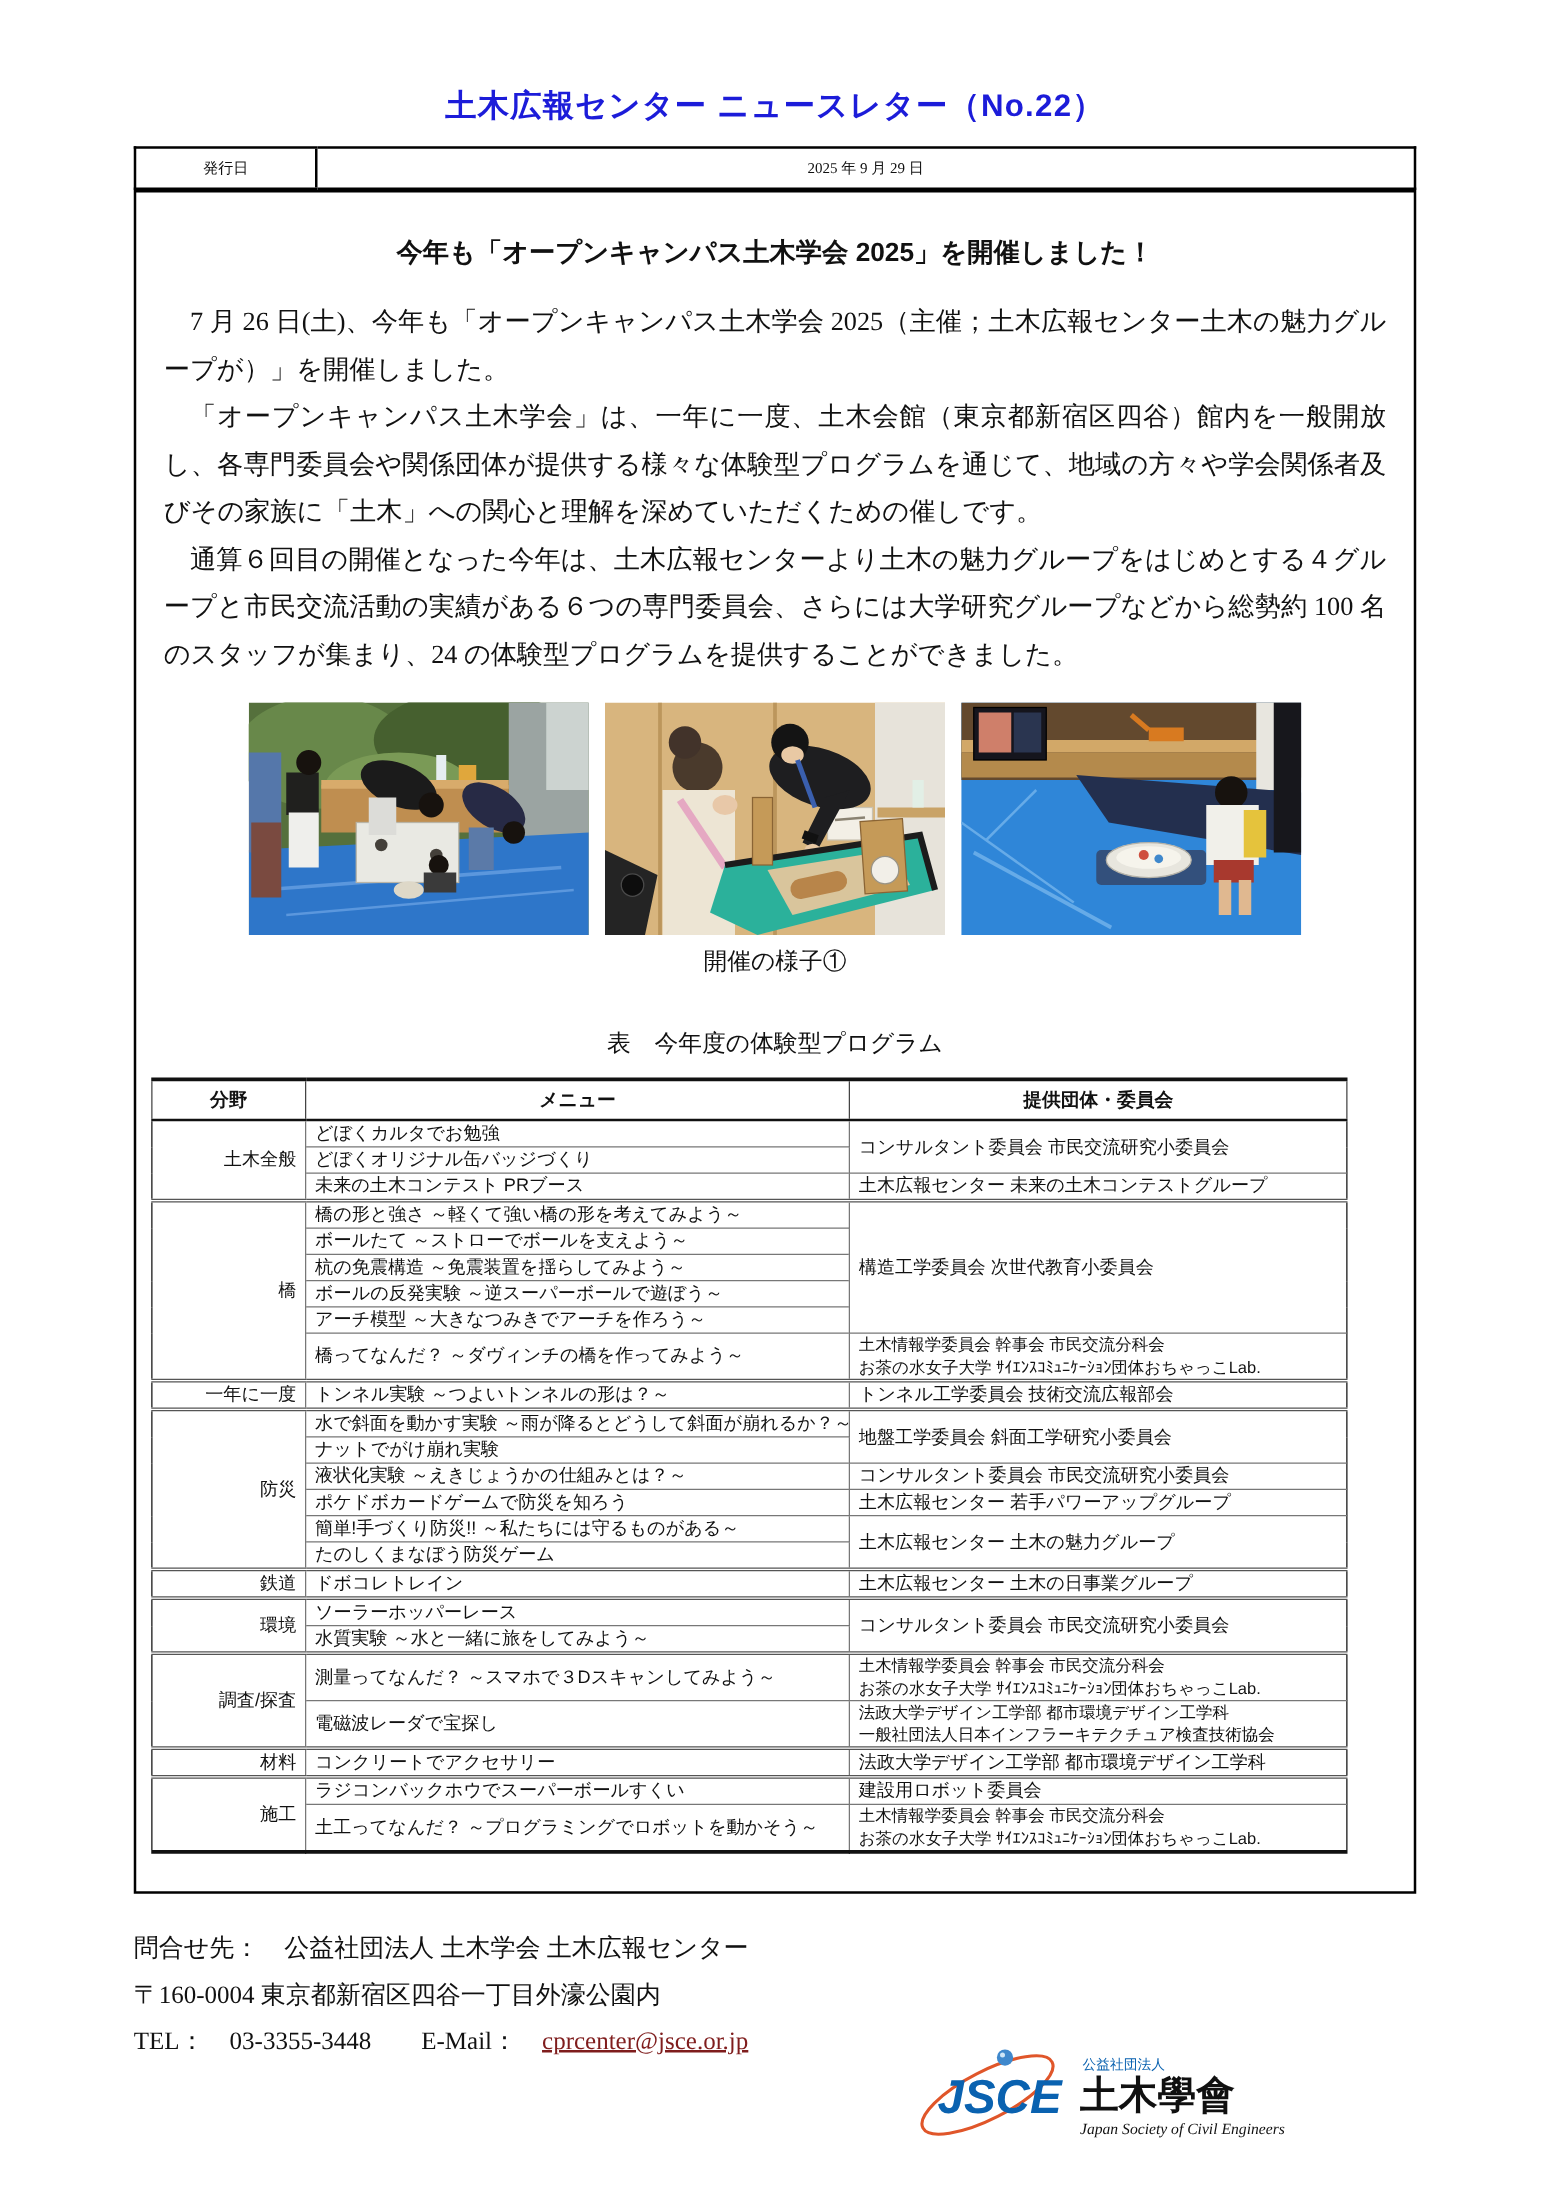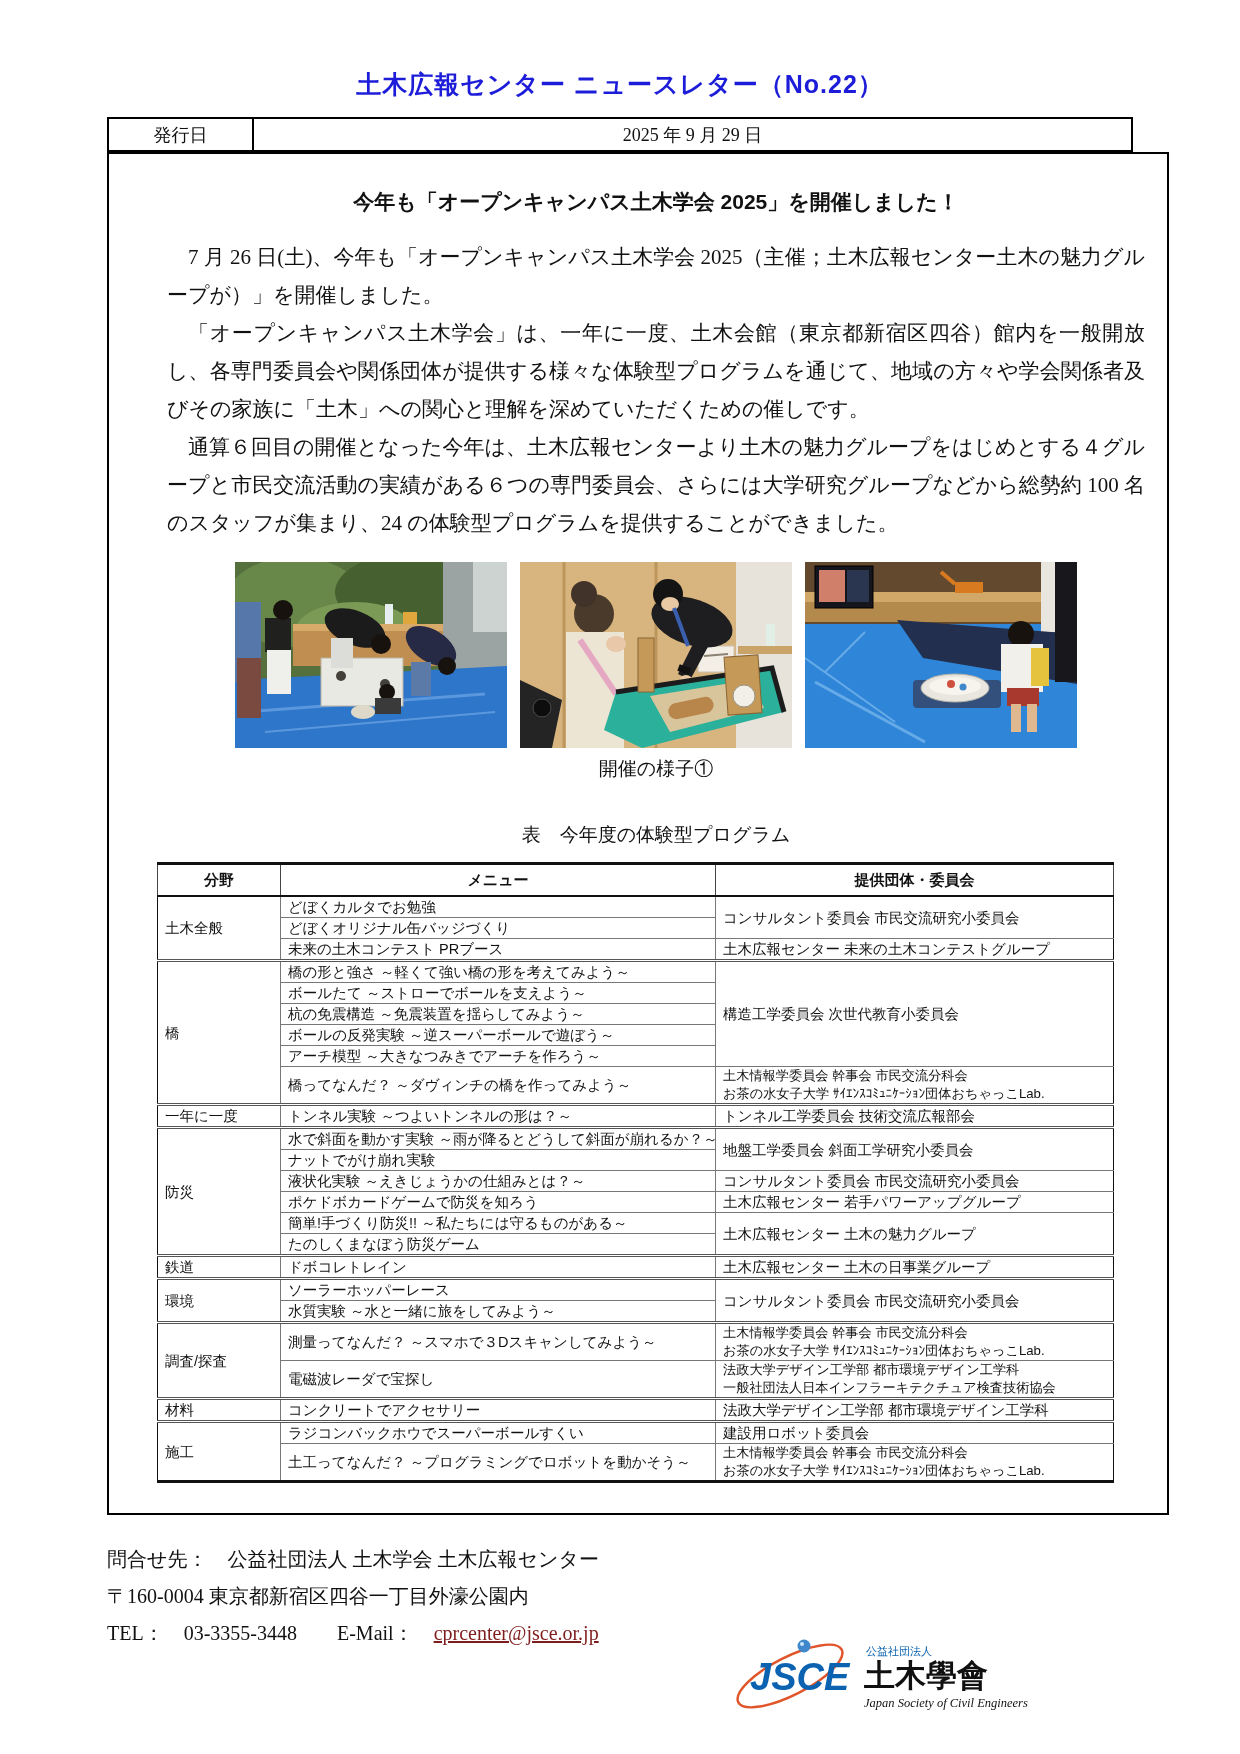--- a/index.html
+++ b/index.html
@@ -4,46 +4,46 @@
 <style>
   html,body{margin:0;padding:0;background:#fff;}
   .page{position:relative;width:1240px;height:1754px;margin:0 auto;background:#fff;overflow:hidden;
         font-family:"Liberation Sans",sans-serif;color:#111;}
 
   
   .doc-title{padding-top:68px;text-align:center;font-size:25px;font-weight:bold;letter-spacing:1px;color:#1c1cd9;}
 
   
   .meta{border-collapse:collapse;margin:16px 12px 0 107px;width:1026px;table-layout:fixed;
-        font-family:"Liberation Serif",serif;font-size:18px;}
+        font-family:"Liberation Serif",serif;font-size:12px;}
   .meta td{border:2px solid #000;height:31px;text-align:center;padding:0;}
   .meta td.lbl{width:143px;border-right:1px solid #000;}
 
   
-  .main-box{margin:0 0 0 107px;width:1022px;border:2px solid #000;background:#fff;padding-bottom:30px;padding-left:36px;}
+  .main-box{margin:0 0 0 107px;width:1022px;border:2px solid #000;background:#fff;padding-bottom:30px;}
   .article-heading{margin-top:34px;text-align:center;font-size:21px;font-weight:bold;}
   .paras{margin:22px 22px 0 22px;font-family:"Liberation Serif",serif;font-size:21px;line-height:38px;
          text-align:justify;}
   .paras p{margin:0;text-indent:1em;}
 
   
   .photos{margin-top:20px;display:flex;justify-content:center;gap:13px;}
   .photos svg{display:block;}
   .caption{margin-top:8px;text-align:center;font-family:"Liberation Serif",serif;font-size:19px;}
 
   
   .tbl-title{margin-top:40px;text-align:center;font-family:"Liberation Serif",serif;font-size:19px;}
   .prog{border-collapse:collapse;margin:14px 0 0 12px;width:956px;table-layout:fixed;
         border:1px solid #111;border-top:3px solid #111;border-bottom:3px solid #111;}
   .prog col.c1{width:123px;} .prog col.c2{width:435px;} .prog col.c3{width:398px;}
   .prog th{border:1px solid #444;border-top:3px solid #111;border-bottom:2px solid #111;
            height:30px;font-size:15px;font-weight:bold;text-align:center;padding:0 4px;}
   .prog td{border:1px solid #777;font-size:14.5px;line-height:20px;padding:0 7px;
            white-space:nowrap;overflow:hidden;vertical-align:middle;}
-  .prog td.f{text-align:left;border-left:1px solid #111;}
+  .prog td.f{text-align:right;border-left:1px solid #111;}
   .prog td.pv{border-right:1px solid #111;}
   .prog tr.sec td{border-top:3px double #555;}
   .prog .p2{font-size:13.2px;line-height:18px;}
 
   
   .footer{margin:26px 0 0 107px;font-family:"Liberation Serif",serif;font-size:20px;line-height:37px;}
   .footer a{color:#7f1d1d;text-decoration:underline;}
   .logo{position:absolute;left:728px;top:1630px;}
 </style>
 </head>

